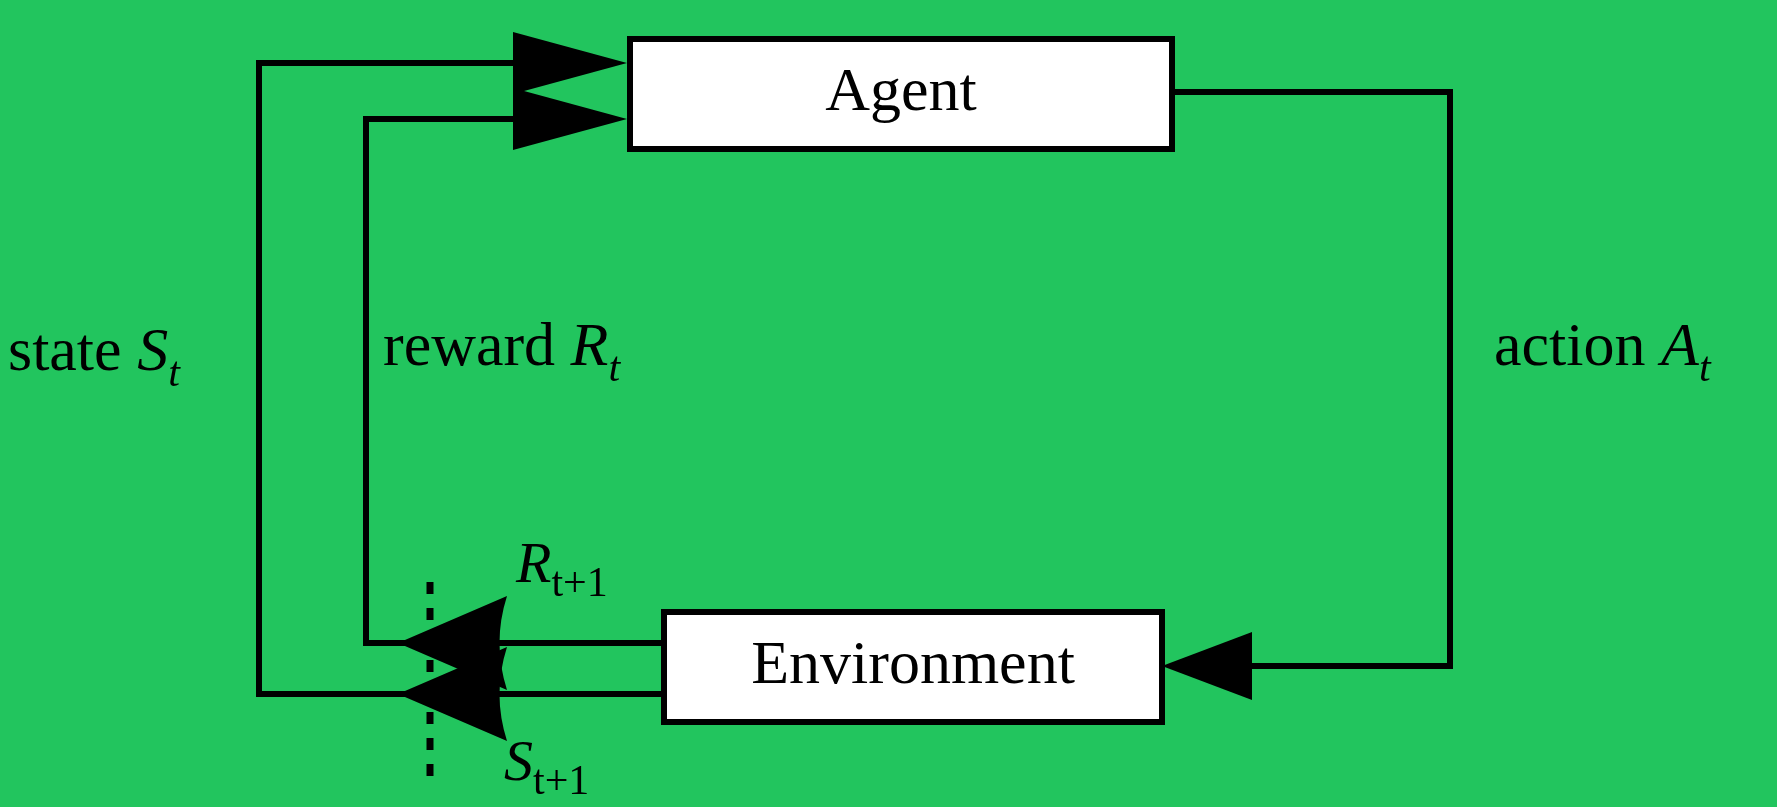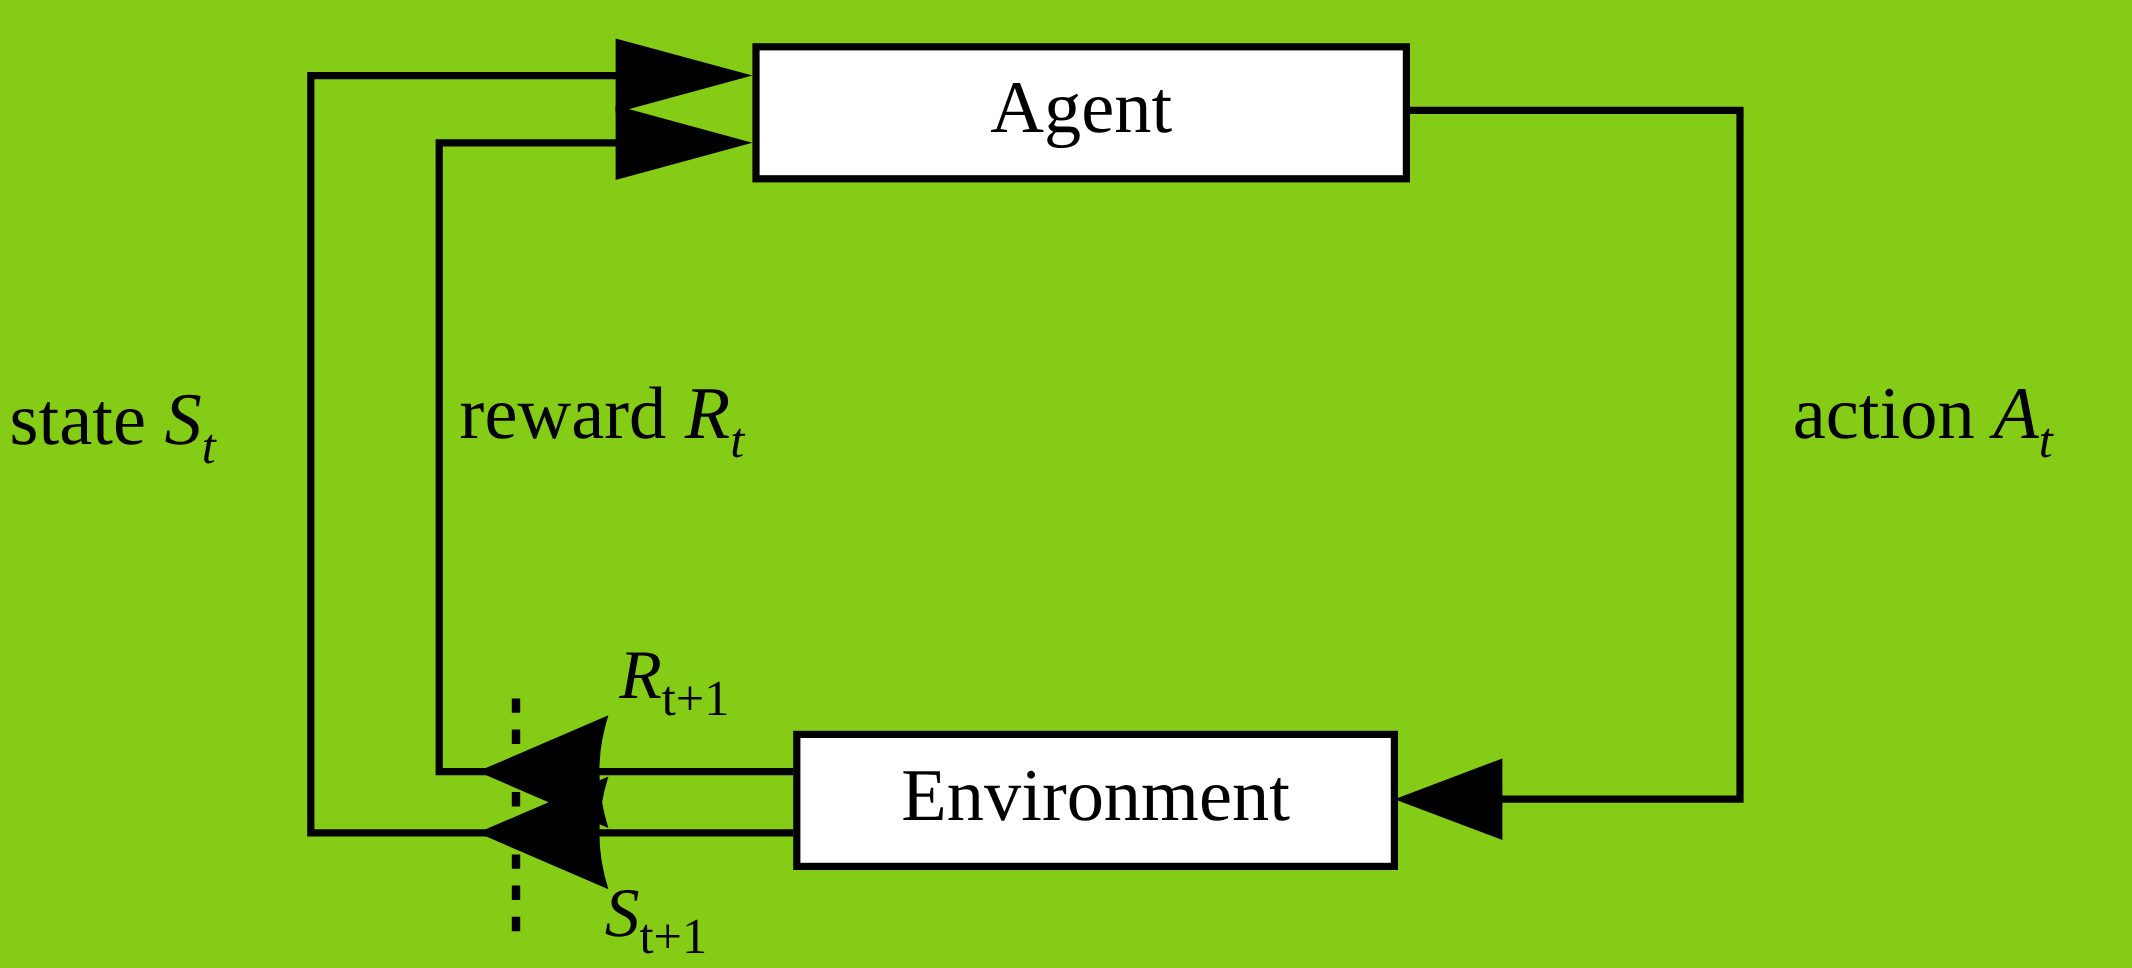--- a/index.html
+++ b/index.html
@@ -10,21 +10,21 @@
   body {
     width: 1777px;
     height: 807px;
     overflow: hidden;
     font-family: "Liberation Serif", "DejaVu Serif", serif;
   }
   #diagram-root {
     position: relative;
     width: 1777px;
     height: 807px;
-    background: #84cc16;
+    background: #22c55e;
   }
   svg.diagram {
     display: block;
     width: 1777px;
     height: 807px;
   }
   .box-rect {
     fill: #ffffff;
     stroke: #000000;
     stroke-width: 6;

